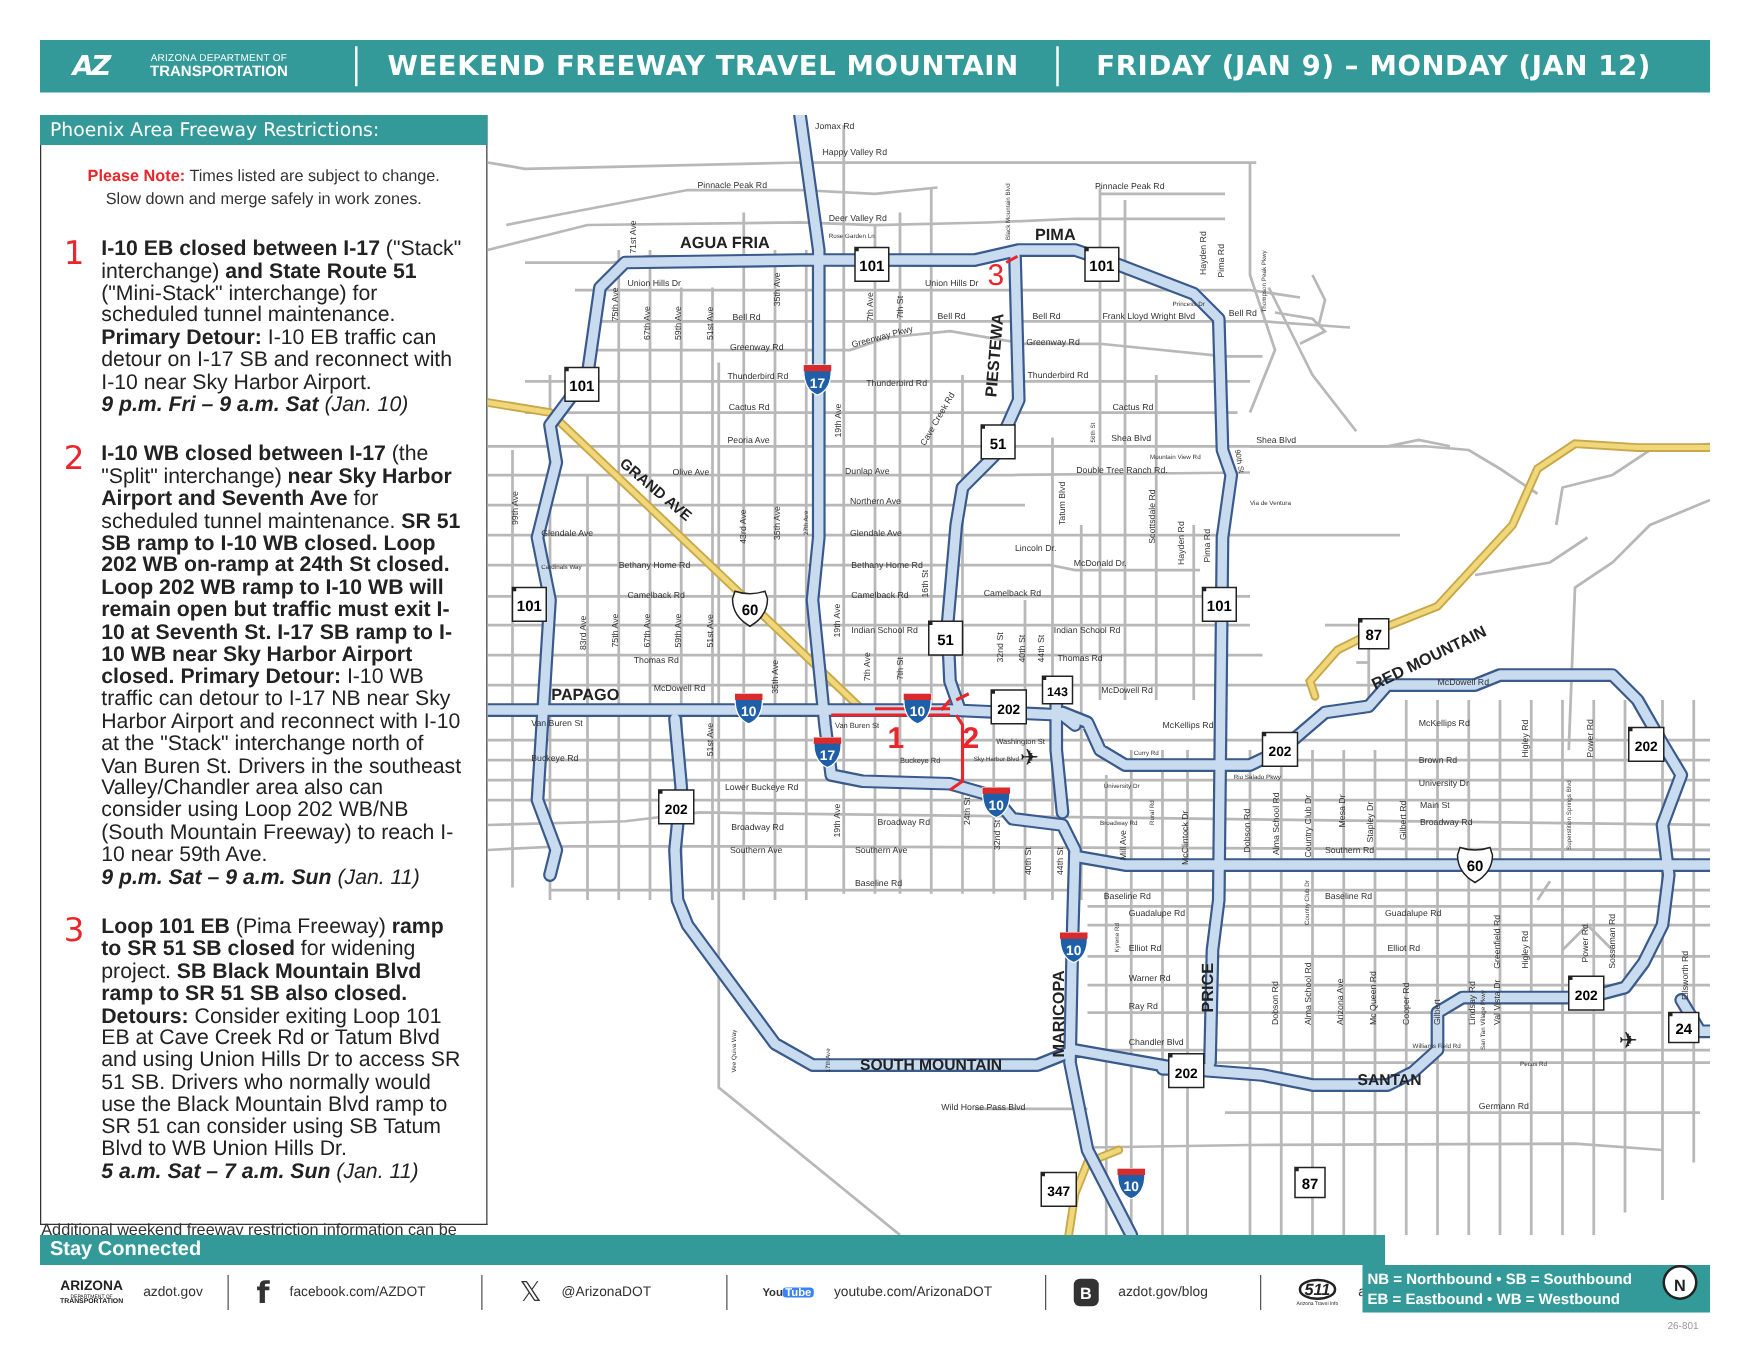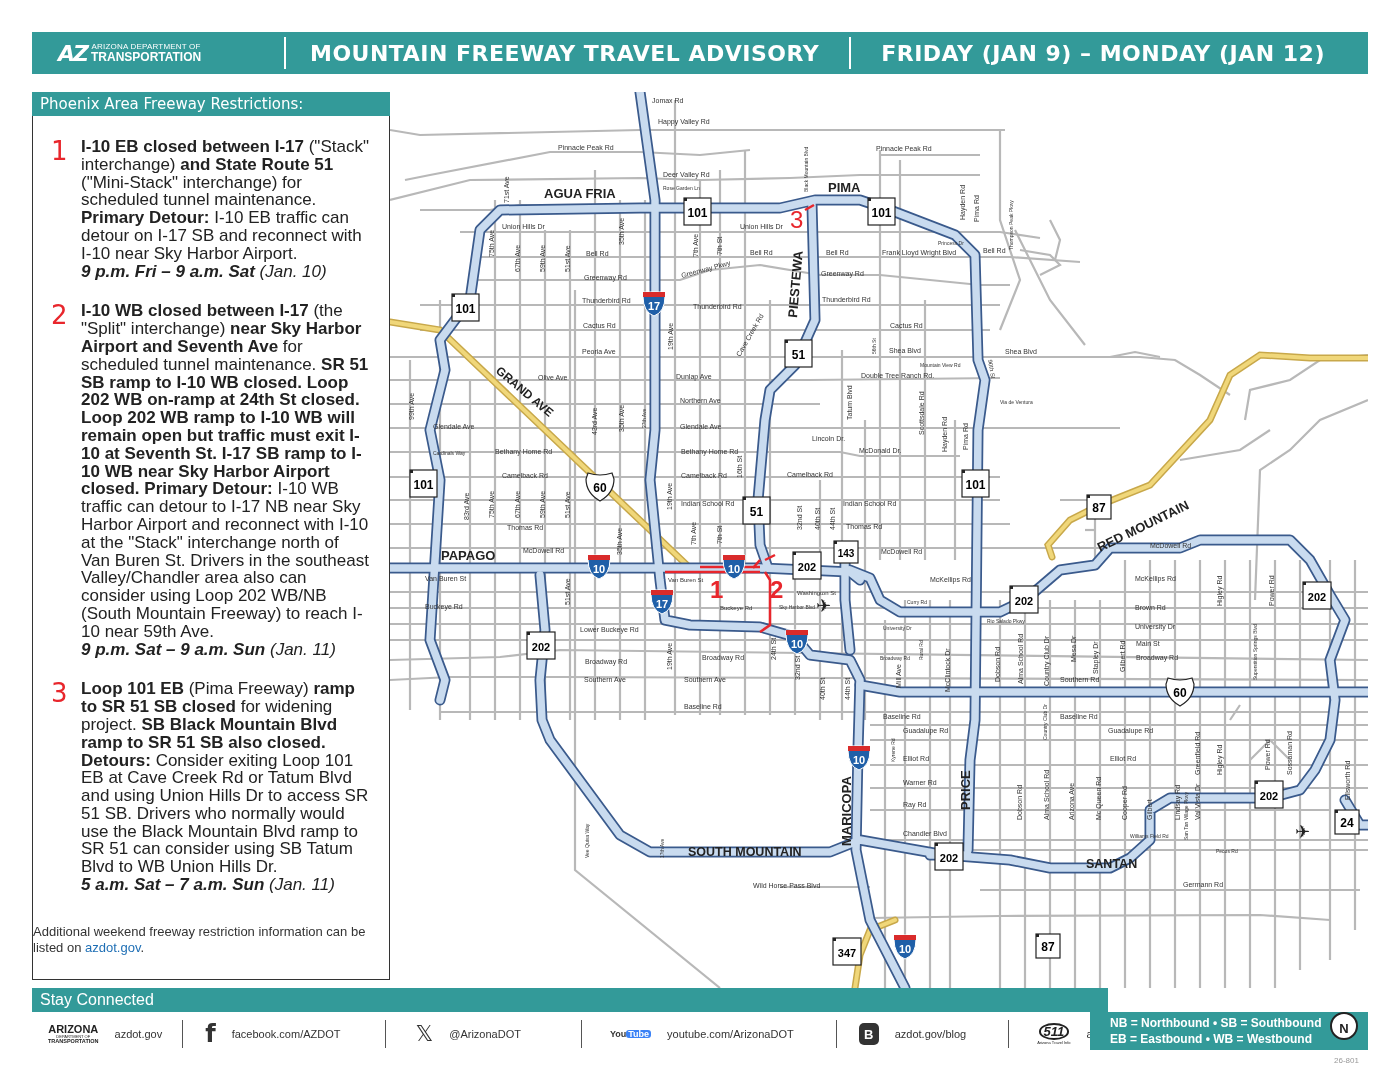--- a/index.html
+++ b/index.html
@@ -1,67 +1,71 @@
 <!DOCTYPE html>
 <html><head>
 <meta charset="utf-8">
 <style>
   * { box-sizing: border-box; margin: 0; padding: 0; }
   body { width: 1400px; height: 1082px; background: #fff; font-family: "Liberation Sans", sans-serif; position: relative; overflow: hidden; }
   .header { position: absolute; left: 32px; top: 32px; width: 1336px; height: 42px; background: #339a99; display: flex; align-items: center; color: #fff; }
-  .logo { display: flex; align-items: center; margin-left: 26px; width: 200px; }
+  .logo { display: flex; align-items: center; margin-left: 26px; width: 200px; gap: 29px; }
   .logo-az { font-family: "DejaVu Sans", sans-serif; font-weight: bold; font-size: 22px; font-style: italic; letter-spacing: -2px; margin-right: 4px; }
   .logo-text { display: flex; flex-direction: column; line-height: 1; align-items: center; }
   .logo-top { font-size: 8px; letter-spacing: 0.2px; }
   .logo-bottom { font-size: 12px; font-weight: bold; }
   .hdr-div { width: 2px; height: 32px; background: #fff; margin: 0 24px 0 26px; }
   .hdr-title { font-family: "DejaVu Sans", sans-serif; font-weight: bold; font-size: 22px; letter-spacing: 0.5px; }
   .hdr-div2 { width: 2px; height: 32px; background: #fff; margin: 0 30px 0 30px; }
   .panel { position: absolute; left: 32px; top: 92px; width: 358px; height: 888px; border: 1px solid #333; border-top: none; }
   .panel-title { background: #339a99; color: #fff; height: 24px; font-family: "DejaVu Sans", sans-serif; font-size: 15px; padding: 3px 8px; margin: 0 -1px; }
   .note { text-align: center; font-size: 13px; color: #333; line-height: 18px; margin-top: 16px; }
   .note .red { color: #e8262c; font-weight: bold; }
   .item { display: flex; margin-top: 22px; padding-left: 18px; }
   .item-num { color: #e8262c; font-family: "DejaVu Sans", sans-serif; font-size: 26px; width: 30px; line-height: 26px; }
   .item-text { font-size: 17px; color: #222; line-height: 17.8px; width: 290px; }
   .item-text b { font-weight: bold; }
   .item-text .time { font-weight: bold; font-style: italic; }
   .item-text .date { font-style: italic; }
   .additional { text-align: left; font-size: 13px; color: #333; line-height: 16px; margin-top: 30px; }
   .additional a { color: #1f6fb5; text-decoration: none; }
   .map { position: absolute; left: 390px; top: 92px; width: 978px; height: 896px; overflow: hidden; }
-  .footer-bar { position: absolute; left: 32px; top: 988px; width: 1076px; height: 24px; background: #339a99; color: #fff; font-weight: normal; font-size: 16px; padding: 3px 8px; }
+  .footer-bar { position: absolute; left: 32px; top: 988px; width: 1076px; height: 24px; background: #339a99; color: #fff; font-weight: bold; font-size: 16px; padding: 3px 8px; }
   .social { position: absolute; left: 32px; top: 1014px; height: 40px; display: flex; align-items: center; font-size: 11px; color: #333; }
   .soc-item { display: flex; align-items: center; padding: 0 20px; }
   .soc-sep { width: 1px; height: 28px; background: #555; }
   .soc-icon { margin-right: 16px; display: flex; align-items: center; justify-content: center; }
-  .legend-box { position: absolute; left: 1090px; top: 1012px; width: 278px; height: 38px; background: #339a99; color: #fff; font-weight: bold; font-size: 12px; padding: 3px 20px; line-height: 16px; }
+  .legend-box { position: absolute; left: 1090px; top: 1012px; width: 278px; height: 38px; background: #339a99; color: #fff; font-weight: bold; font-size: 12px; padding: 3px 4px; line-height: 16px; }
   .north { position: absolute; left: 1330px; top: 1012px; width: 28px; height: 28px; border: 2px solid #222; border-radius: 50%; background: #fff; color: #222; font-weight: bold; font-size: 13px; text-align: center; line-height: 30px; }
   .doc-code { position: absolute; left: 1334px; top: 1056px; font-size: 8px; color: #999; }
   svg text { font-family: "Liberation Sans", sans-serif; }
 </style>
 </head>
 <body>
 
 <div class="header">
   <div class="logo">
     <span class="logo-az">AZ</span>
     <span class="logo-text">
       <span class="logo-top">ARIZONA DEPARTMENT OF</span>
       <span class="logo-bottom">TRANSPORTATION</span>
     </span>
   </div>
   <div class="hdr-div"></div>
-  <div class="hdr-title">MOUNTAIN FREEWAY TRAVEL ADVISORY</div>
+  <div class="hdr-title">WEEKEND FREEWAY TRAVEL MOUNTAIN</div>
   <div class="hdr-div2"></div>
   <div class="hdr-title">FRIDAY (JAN 9) – MONDAY (JAN 12)</div>
 </div>
 
 <div class="panel">
   <div class="panel-title">Phoenix Area Freeway Restrictions:</div>
+  <div class="note">
+    <span class="red">Please Note:</span><span> Times listed are subject to change.</span><br>
+    <span>Slow down and merge safely in work zones.</span>
+  </div>
   <div id="restrictions">
       <div class="item">
         <div class="item-num">1</div>
         <div class="item-text"><b>I-10 EB closed between I-17</b><span> ("Stack" interchange) </span><b>and State Route 51</b><span> ("Mini-Stack" interchange) for scheduled tunnel maintenance. </span><b>Primary Detour:</b><span> I-10 EB traffic can detour on I-17 SB and reconnect with I-10 near Sky Harbor Airport.</span><br><span class="time">9 p.m. Fri – 9 a.m. Sat</span> <span class="date">(Jan. 10)</span></div>
       </div>
       <div class="item">
         <div class="item-num">2</div>
         <div class="item-text"><b>I-10 WB closed between I-17</b><span> (the "Split" interchange) </span><b>near Sky Harbor Airport and Seventh Ave</b><span> for scheduled tunnel maintenance. </span><b>SR 51 SB ramp to I-10 WB closed. Loop 202 WB on-ramp at 24th St closed. Loop 202 WB ramp to I-10 WB will remain open but traffic must exit I-10 at Seventh St. I-17 SB ramp to I-10 WB near Sky Harbor Airport closed. Primary Detour:</b><span> I-10 WB traffic can detour to I-17 NB near Sky Harbor Airport and reconnect with I-10 at the "Stack" interchange north of Van Buren St. Drivers in the southeast Valley/Chandler area also can consider using Loop 202 WB/NB (South Mountain Freeway) to reach I-10 near 59th Ave.</span><br><span class="time">9 p.m. Sat – 9 a.m. Sun</span> <span class="date">(Jan. 11)</span></div>
       </div>
       <div class="item">

